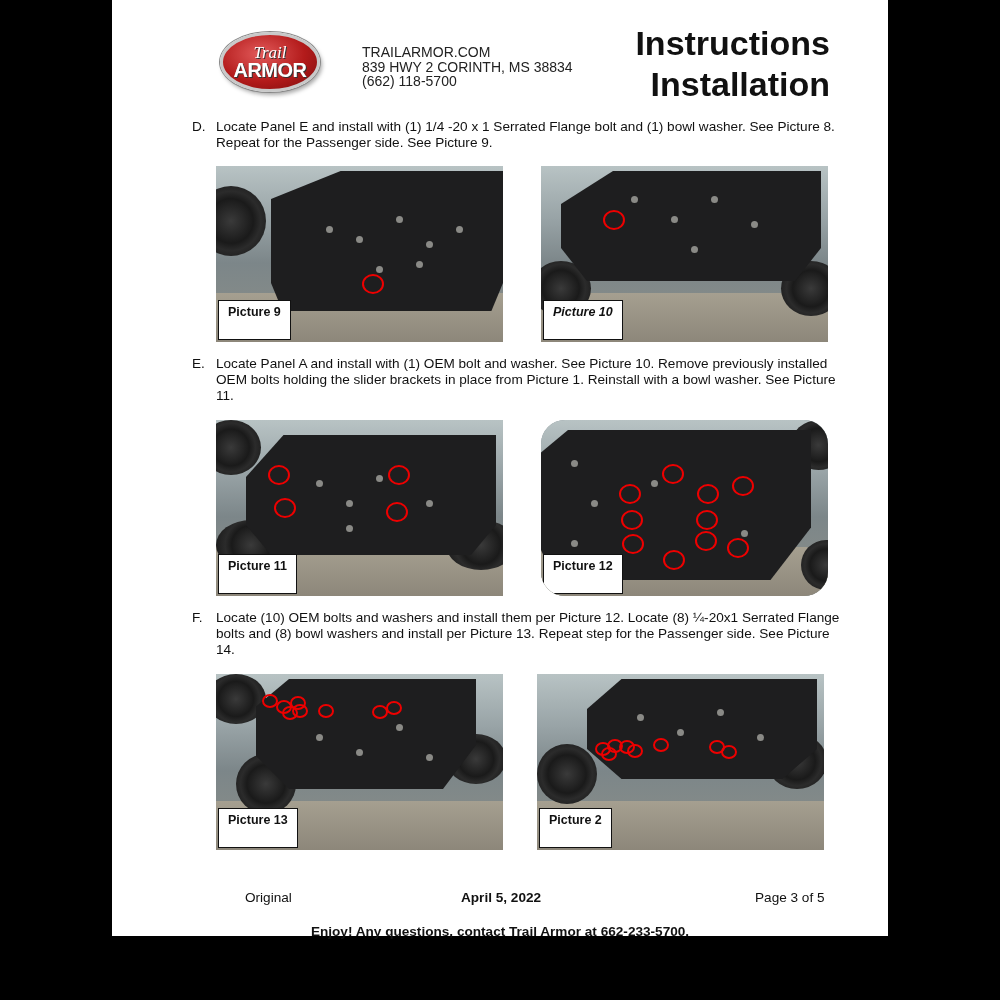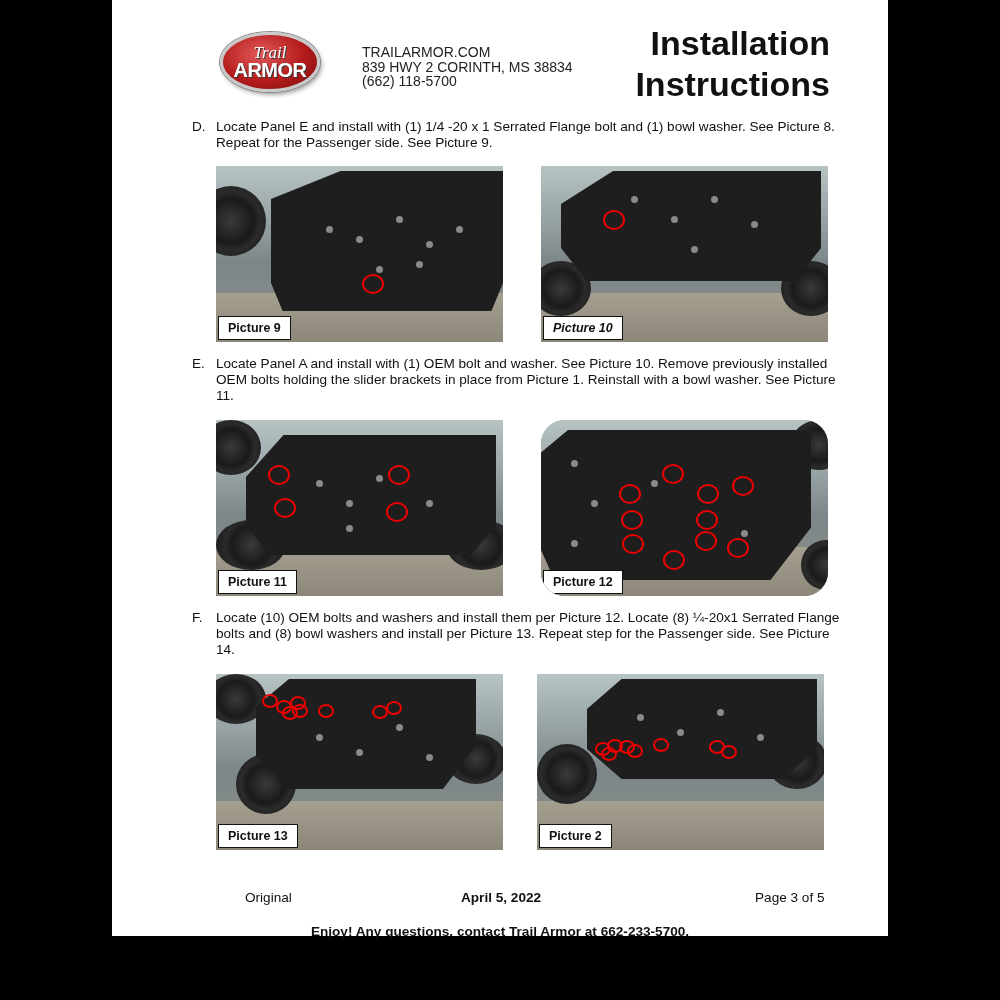--- a/index.html
+++ b/index.html
@@ -27,42 +27,42 @@
   .pic { position: absolute; width: 287px; height: 176px; overflow: hidden; background: #7d8a8f; }
   .pic .bg { position: absolute; inset: 0;
              background:
                linear-gradient(180deg, #b8c3c4 0%, #98a3a6 30%, #7c8689 55%, #8c8f88 100%); }
   .pic .floor { position: absolute; left: 0; right: 0; bottom: 0; height: 28%; background: linear-gradient(180deg,#a59f90,#8d877a); }
   .pic .panel { position: absolute; background: #1e1e1f; }
   .pic .tire { position: absolute; border-radius: 50%; background: radial-gradient(circle, #3a3a3a 0%, #1a1a1a 45%, #2b2b2b 60%, #111 100%); }
   .pic .hole { position: absolute; width: 7px; height: 7px; border-radius: 50%; background: #8a8a86; }
   .pic .circ { position: absolute; width: 22px; height: 20px; border: 2.5px solid #e00; border-radius: 50%; }
   .pic .cap { position: absolute; left: 2px; bottom: 2px; background: #fff; border: 1px solid #111;
-              font-weight: bold; font-size: 12.5px; padding: 4px 9px 4px 9px; color: #111; }
+              font-weight: bold; font-size: 12.5px; padding: 4px 9px 20px 9px; color: #111; }
 
   .footer-row { position: absolute; top: 890px; font-size: 13.6px; color: #111; }
   .enjoy { position: absolute; left: 0; right: 0; top: 924px; text-align: center; font-weight: bold; font-size: 13.6px; color: #111; padding-left: 0; }
 </style>
 </head>
 <body>
 
 <div class="page">
 
   <div class="logo">
     <span class="logo-top">Trail</span>
     <span class="logo-bottom">ARMOR</span>
   </div>
   <div class="company">
     <div>TRAILARMOR.COM</div>
     <div>839 HWY 2 CORINTH, MS 38834</div>
     <div>(662) 118-5700</div>
   </div>
   <div class="title">
+    <div>Instructions</div>
     <div>Installation</div>
-    <div>Instructions</div>
   </div>
 
   <div class="step" style="top:119px;">
     <span class="step-letter">D.</span>
     <div class="step-text">Locate Panel E and install with (1) 1/4 -20 x 1 Serrated Flange bolt and (1) bowl washer. See Picture 8. Repeat for the Passenger side. See Picture 9.</div>
   </div>
 
   <div class="pic" style="left:104px; top:166px;">
     <div class="bg"></div>
     <div class="floor"></div>

